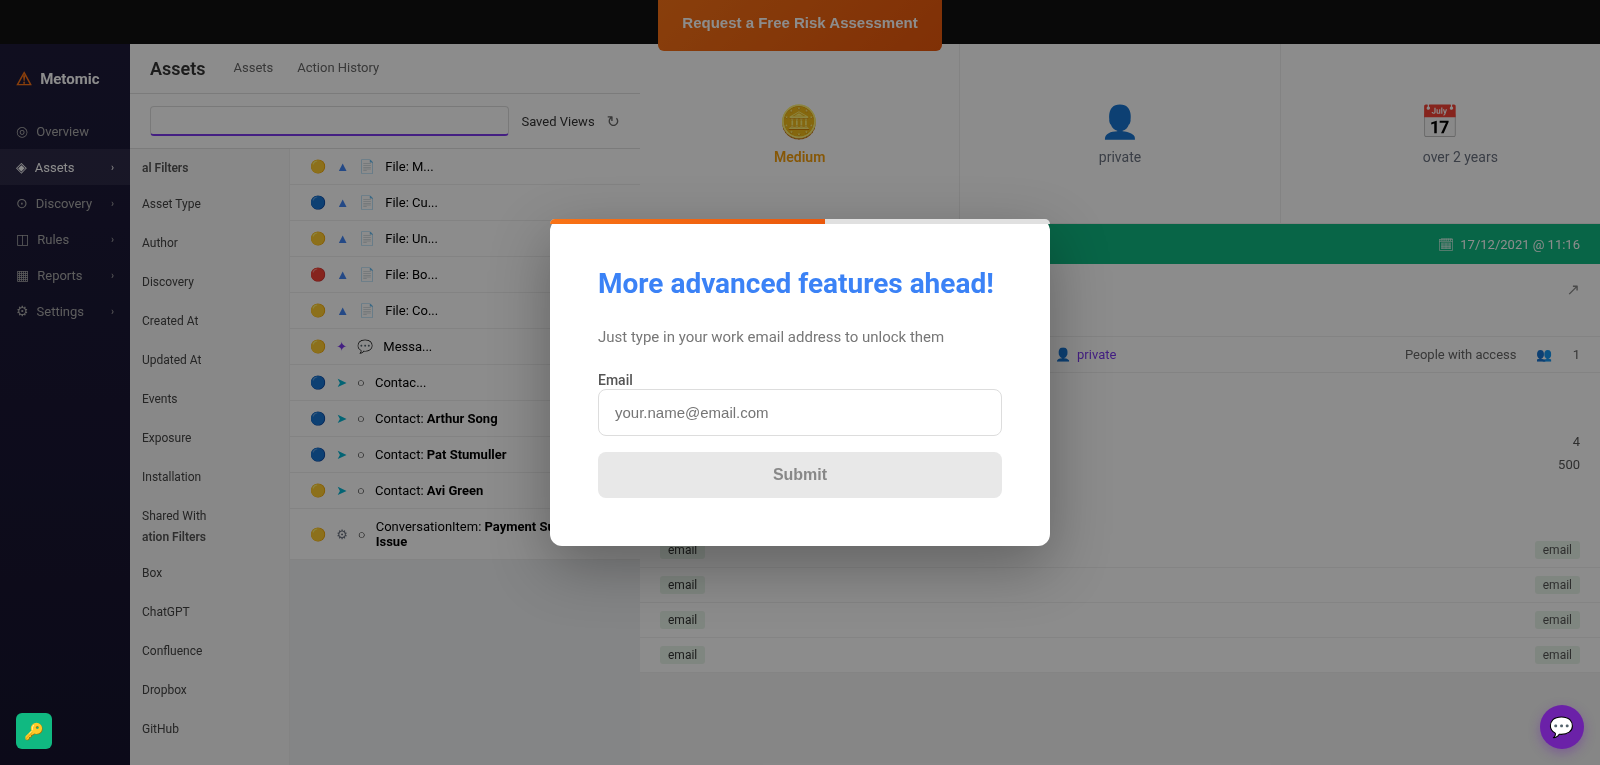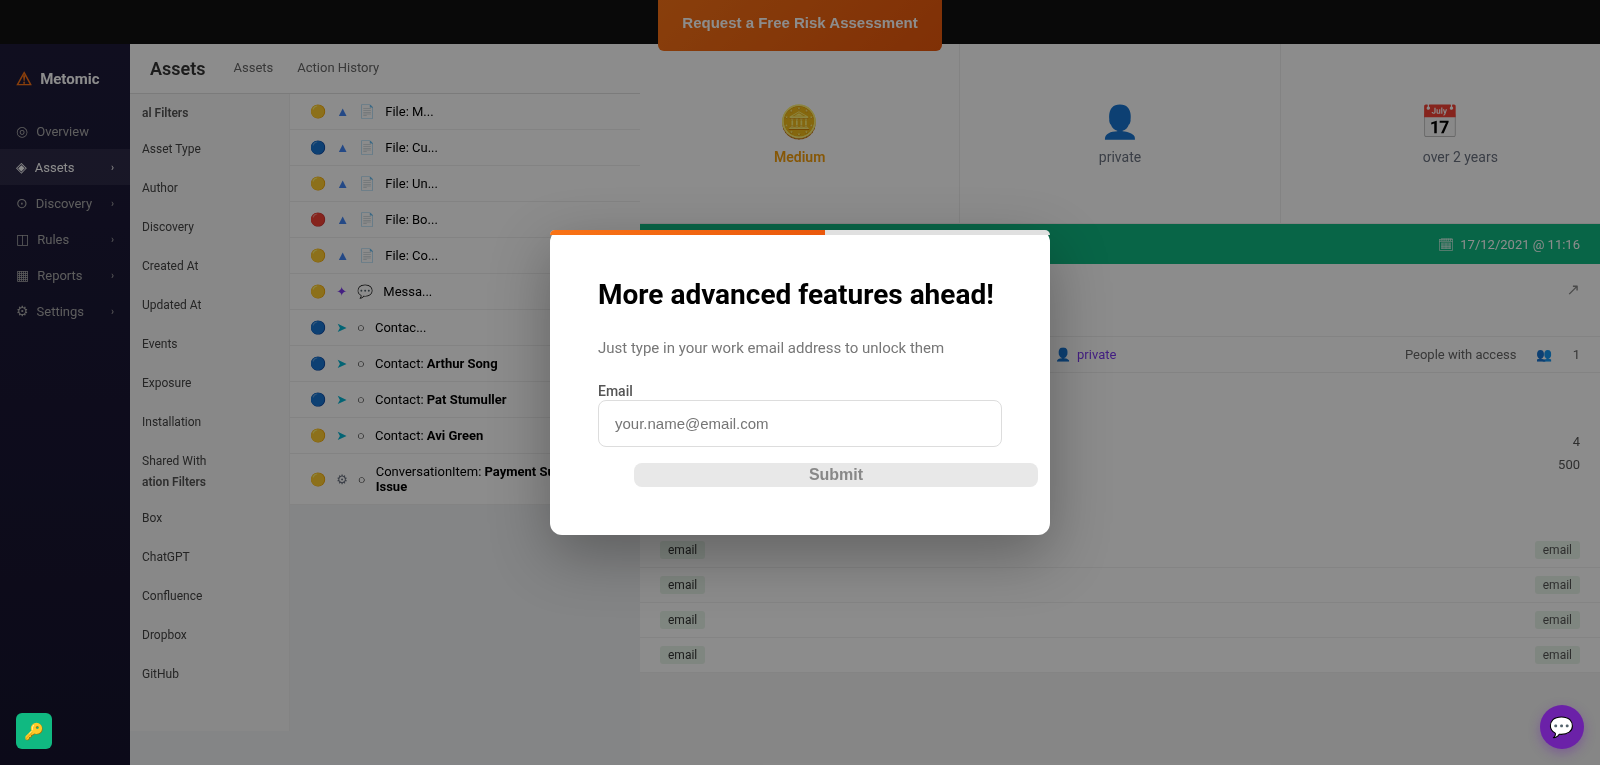--- a/index.html
+++ b/index.html
@@ -141,31 +141,31 @@
     }
     .modal-progress {
       position: absolute; top: 0; left: 0; right: 0; height: 5px; border-radius: 12px 12px 0 0;
       background: #e0e0e0; overflow: hidden;
     }
     .modal-progress-bar {
       height: 100%; background: linear-gradient(90deg, #f97316, #ea580c);
       width: 55%;
     }
     .modal-title {
-      font-size: 28px; font-weight: 700; color: #000000; margin-bottom: 28px; line-height: 1.2;
+      font-size: 28px; font-weight: 700; color: #3b82f6; margin-bottom: 28px; line-height: 1.2;
     }
     .modal-subtitle { font-size: 15px; color: #777; margin-bottom: 24px; }
     .modal-label { font-size: 14px; color: #555; margin-bottom: 8px; font-weight: 500; }
     .modal-input {
       width: 100%; padding: 14px 16px; border: 1.5px solid #ddd; border-radius: 8px;
       font-size: 15px; color: #333; outline: none; margin-bottom: 16px;
     }
     .modal-submit {
-      width: 100%; padding: 3px; background: #e8e8e8; color: #888;
-      border: none; border-radius: 8px; font-size: 16px; font-weight: 600; cursor: pointer; margin-left: 36px;
+      width: 100%; padding: 14px; background: #e8e8e8; color: #888;
+      border: none; border-radius: 8px; font-size: 16px; font-weight: 600; cursor: pointer;
     }
 
     
     .chat-bubble {
       position: absolute; bottom: 16px; right: 16px; z-index: 100;
       width: 44px; height: 44px; border-radius: 50%; background: #6b21a8;
       display: flex; align-items: center; justify-content: center; cursor: pointer;
       box-shadow: 0 4px 12px rgba(107,33,168,0.4);
     }
     .chat-bubble-icon { color: white; font-size: 20px; }
@@ -224,20 +224,25 @@
   <div class="assets-header">
     <span class="assets-title">Assets</span>
     <div class="assets-tabs">
       <div class="assets-tab">
         <span>Assets</span>
       </div>
       <div class="assets-tab">
         <span>Action History</span>
       </div>
     </div>
+  </div>
+  <div class="filters-area">
+    <input class="filter-input" type="text" placeholder="" style="">
+    <span class="saved-views-btn">Saved Views</span>
+    <span class="refresh-icon">↻</span>
   </div>
   <div style="display:flex; height: calc(100% - 84px);">
     <div style="width: 160px; background: #f8f8f8; border-right: 1px solid #eee; padding: 12px; overflow-y: auto; flex-shrink:0;">
       <div class="filter-section-title">al Filters</div>
       <div class="filter-item">Asset Type</div>
       <div class="filter-item">Author</div>
       <div class="filter-item">Discovery</div>
       <div class="filter-item">Created At</div>
       <div class="filter-item">Updated At</div>
       <div class="filter-item">Events</div>

